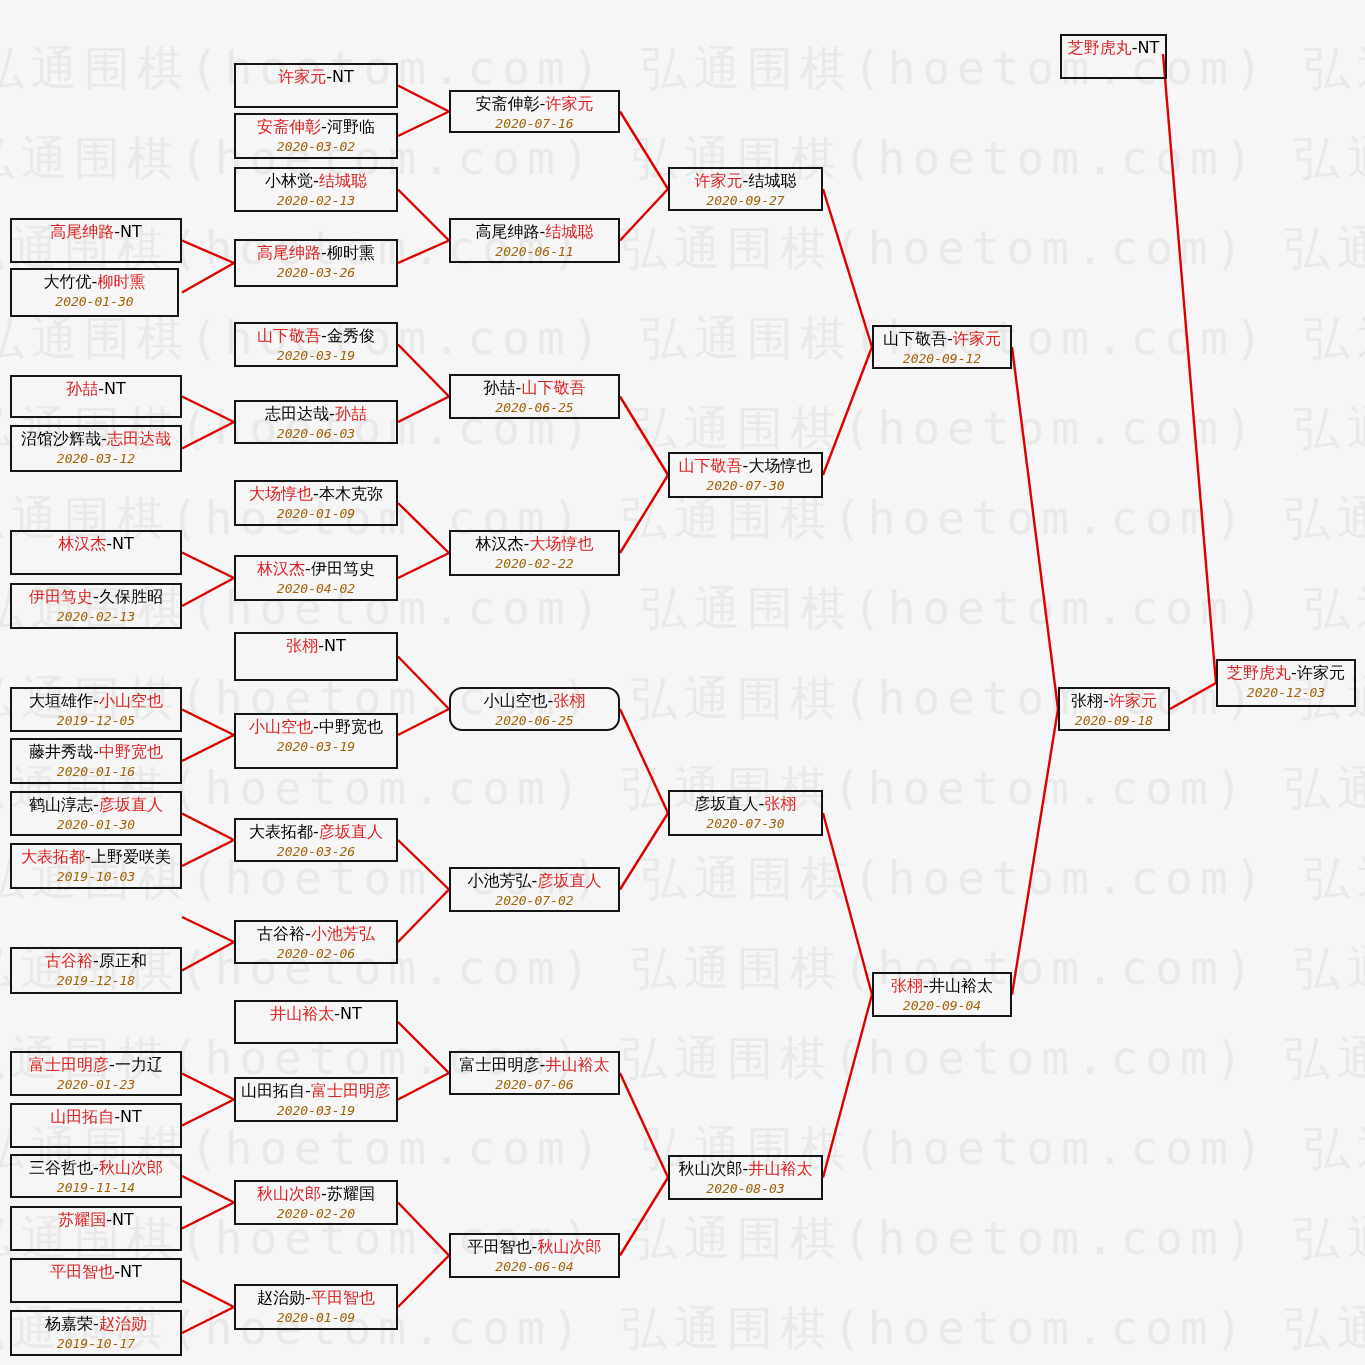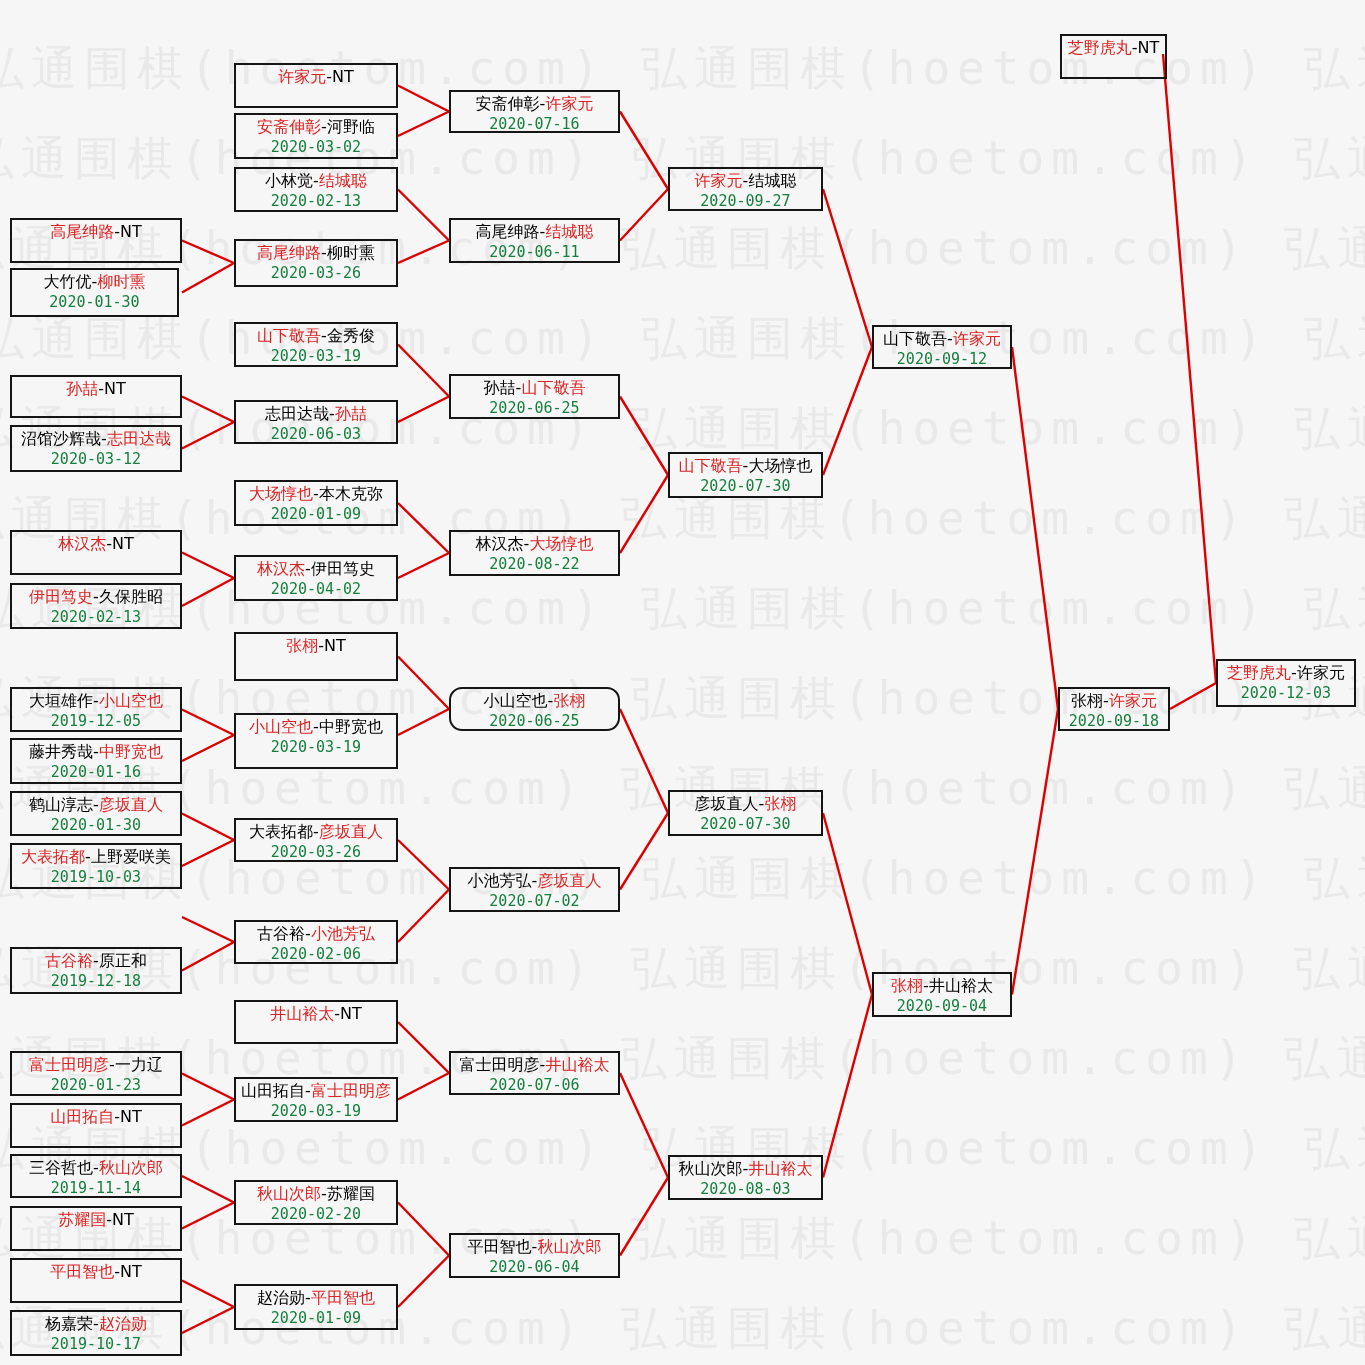--- a/index.html
+++ b/index.html
@@ -24,22 +24,23 @@
     position:absolute; box-sizing:border-box;
     border:2px solid #151515;
     background:transparent;
     text-align:center; padding-top:2px;
   }
   .names {
     font-size:16px; line-height:20px; color:#000;
     white-space:nowrap; overflow:hidden;
   }
   .date {
-    font-size:15px; line-height:20px; color:#15803d;
+    font-size:13px; line-height:20px; color:#a16207;
     font-family:"DejaVu Sans Mono", monospace;
+    font-style:italic;
   }
 </style>
 </head>
 <body>
 
 <div id="stage">
   <div id="watermark-layer">
       <div class="wm-row" style="top: 38px; left: -22px; color: rgb(233, 233, 233);">弘通围棋(hoetom.com)  弘通围棋(hoetom.com)  弘通围棋(hoetom.com)</div>
       <div class="wm-row" style="top: 128px; left: -32px; color: rgb(233, 233, 233);">弘通围棋(hoetom.com)  弘通围棋(hoetom.com)  弘通围棋(hoetom.com)</div>
       <div class="wm-row" style="top: 218px; left: -42px; color: rgb(233, 233, 233);">弘通围棋(hoetom.com)  弘通围棋(hoetom.com)  弘通围棋(hoetom.com)</div>
@@ -239,21 +240,21 @@
       <div class="box" style="left: 449px; top: 218px; width: 171px; height: 45px; border-color: rgb(21, 21, 21);">
         <div class="names"><span>高尾绅路</span><span>-</span><span style="color: rgb(221, 34, 34);">结城聪</span></div>
         <div class="date">2020-06-11</div>
       </div>
       <div class="box" style="left: 449px; top: 374px; width: 171px; height: 45px; border-color: rgb(21, 21, 21);">
         <div class="names"><span>孙喆</span><span>-</span><span style="color: rgb(221, 34, 34);">山下敬吾</span></div>
         <div class="date">2020-06-25</div>
       </div>
       <div class="box" style="left: 449px; top: 530px; width: 171px; height: 46px; border-color: rgb(21, 21, 21);">
         <div class="names"><span>林汉杰</span><span>-</span><span style="color: rgb(221, 34, 34);">大场惇也</span></div>
-        <div class="date">2020-08-22</div>
+        <div class="date">2020-02-22</div>
       </div>
       <div class="box" style="left: 449px; top: 687px; width: 171px; height: 44px; border-color: rgb(21, 21, 21); border-radius: 13px;">
         <div class="names"><span>小山空也</span><span>-</span><span style="color: rgb(221, 34, 34);">张栩</span></div>
         <div class="date">2020-06-25</div>
       </div>
       <div class="box" style="left: 449px; top: 867px; width: 171px; height: 45px; border-color: rgb(21, 21, 21);">
         <div class="names"><span>小池芳弘</span><span>-</span><span style="color: rgb(221, 34, 34);">彦坂直人</span></div>
         <div class="date">2020-07-02</div>
       </div>
       <div class="box" style="left: 449px; top: 1051px; width: 171px; height: 44px; border-color: rgb(21, 21, 21);">

